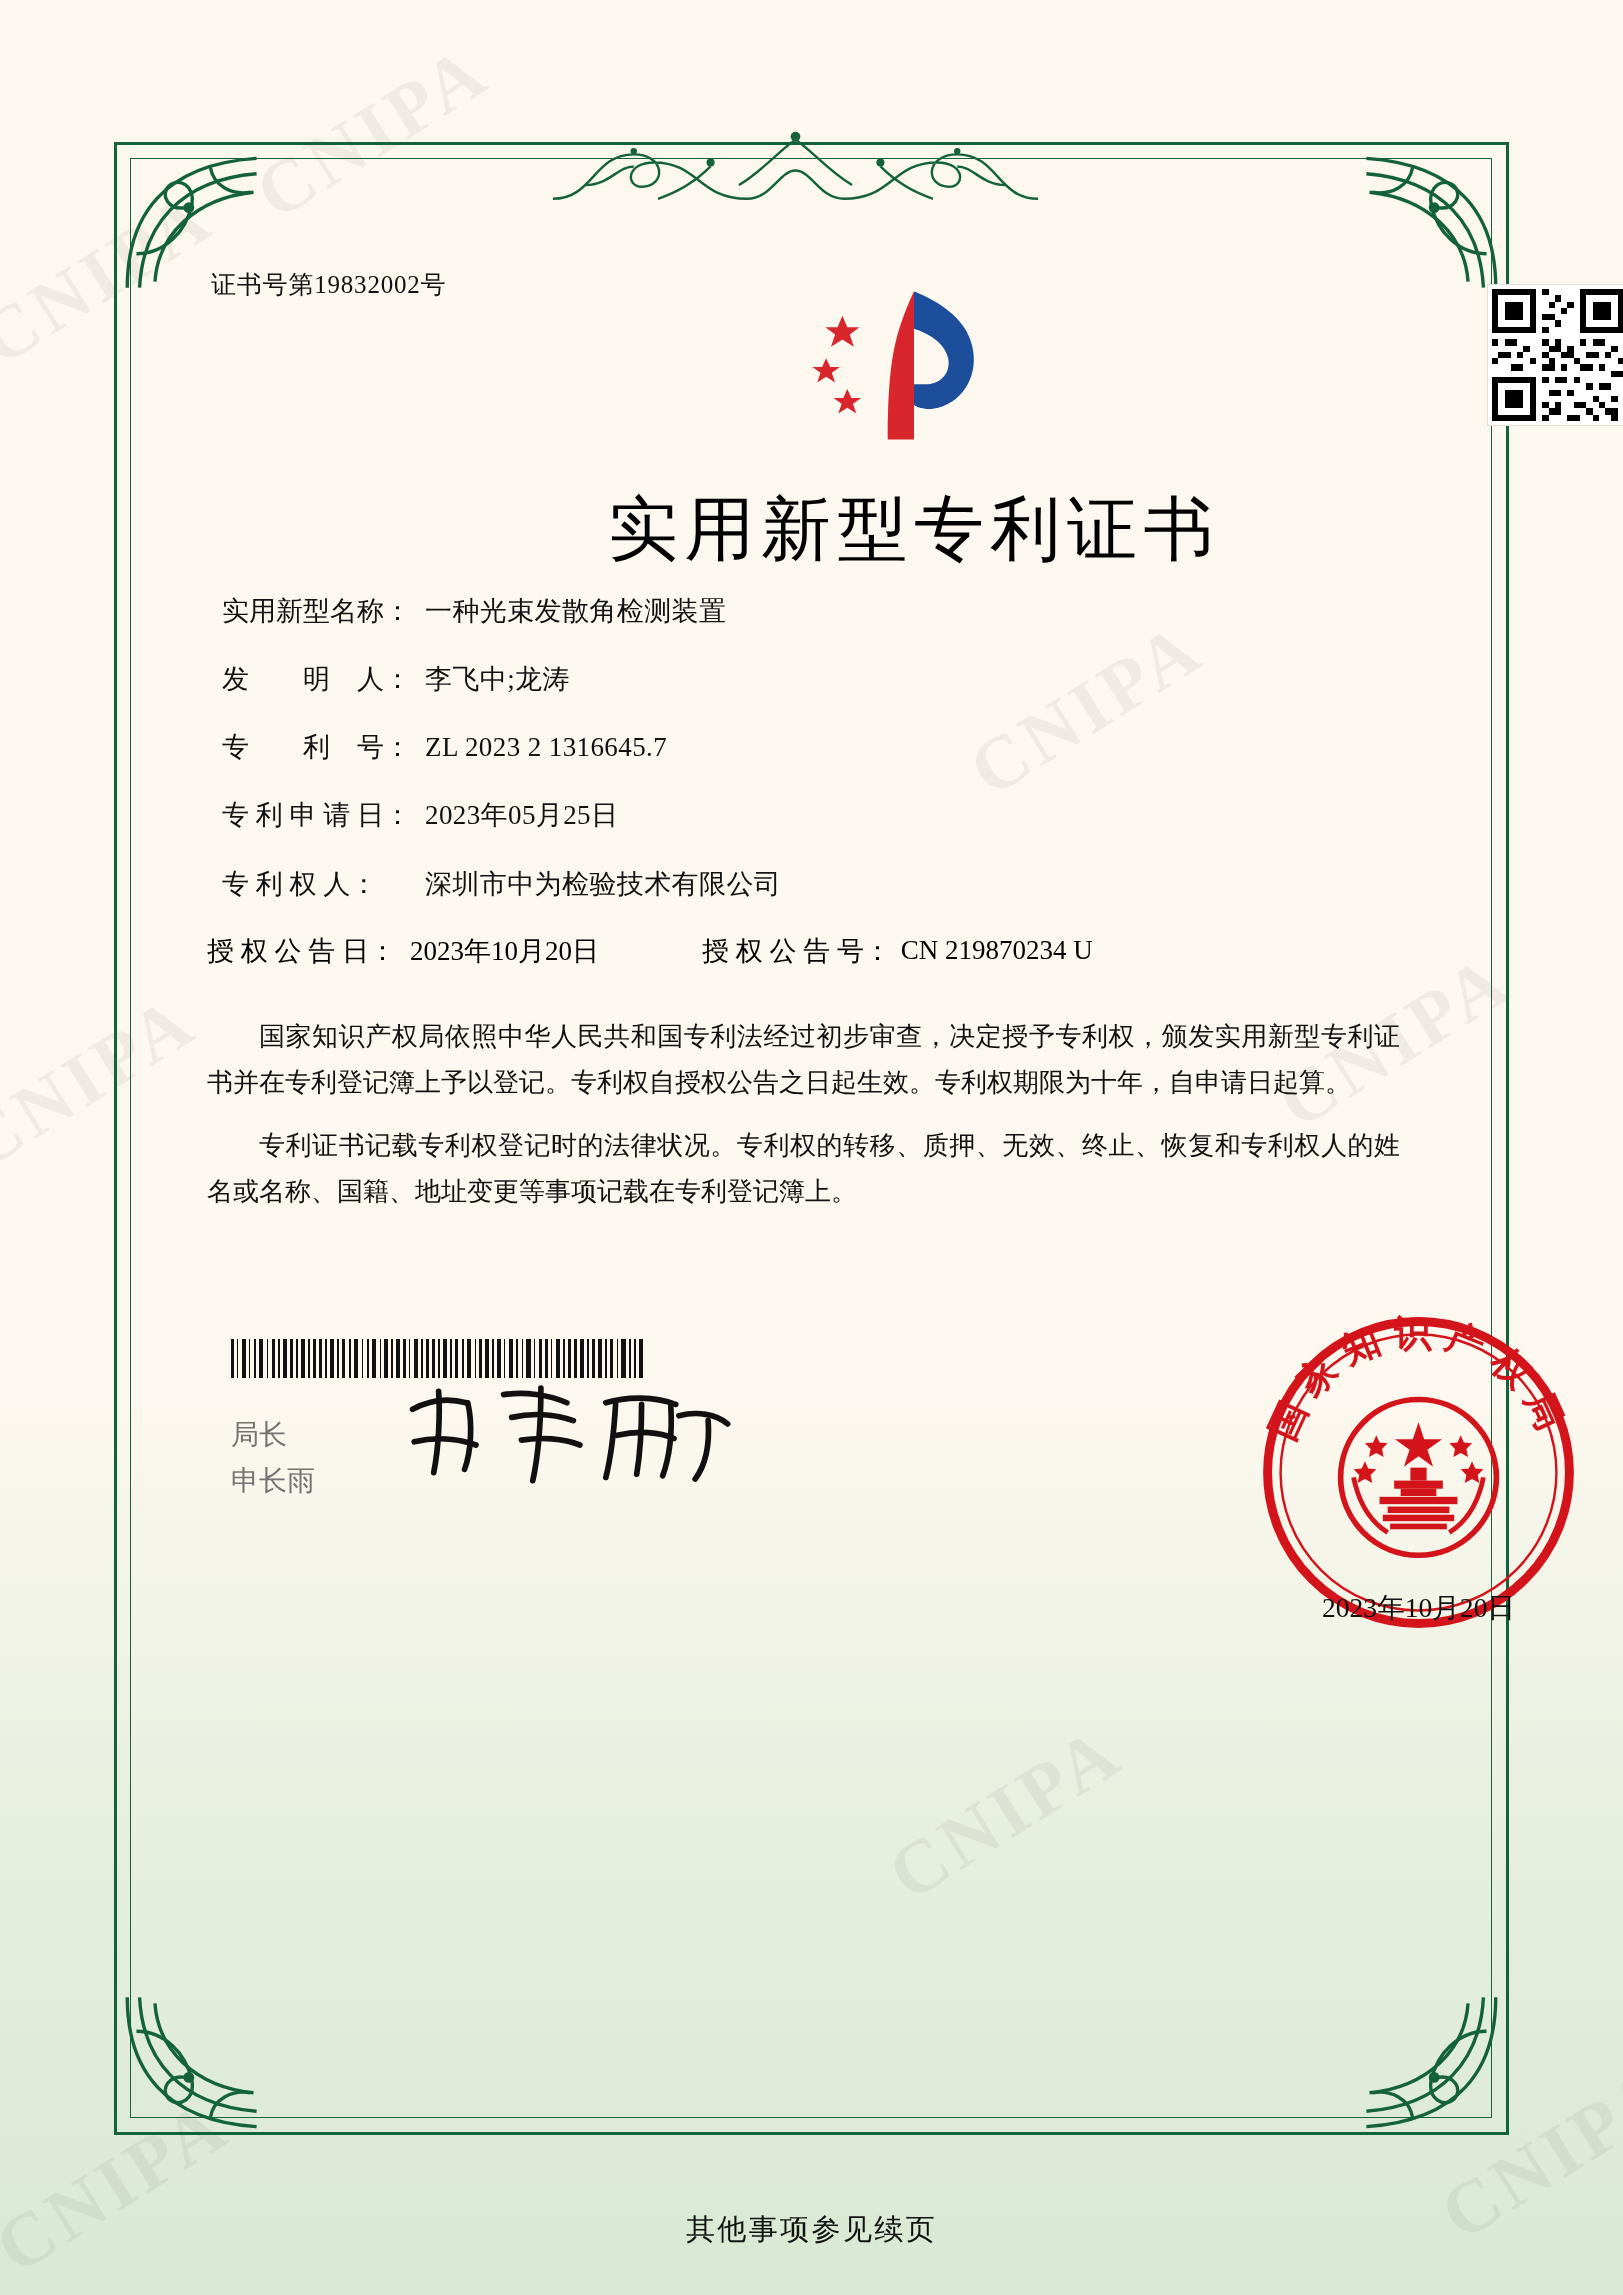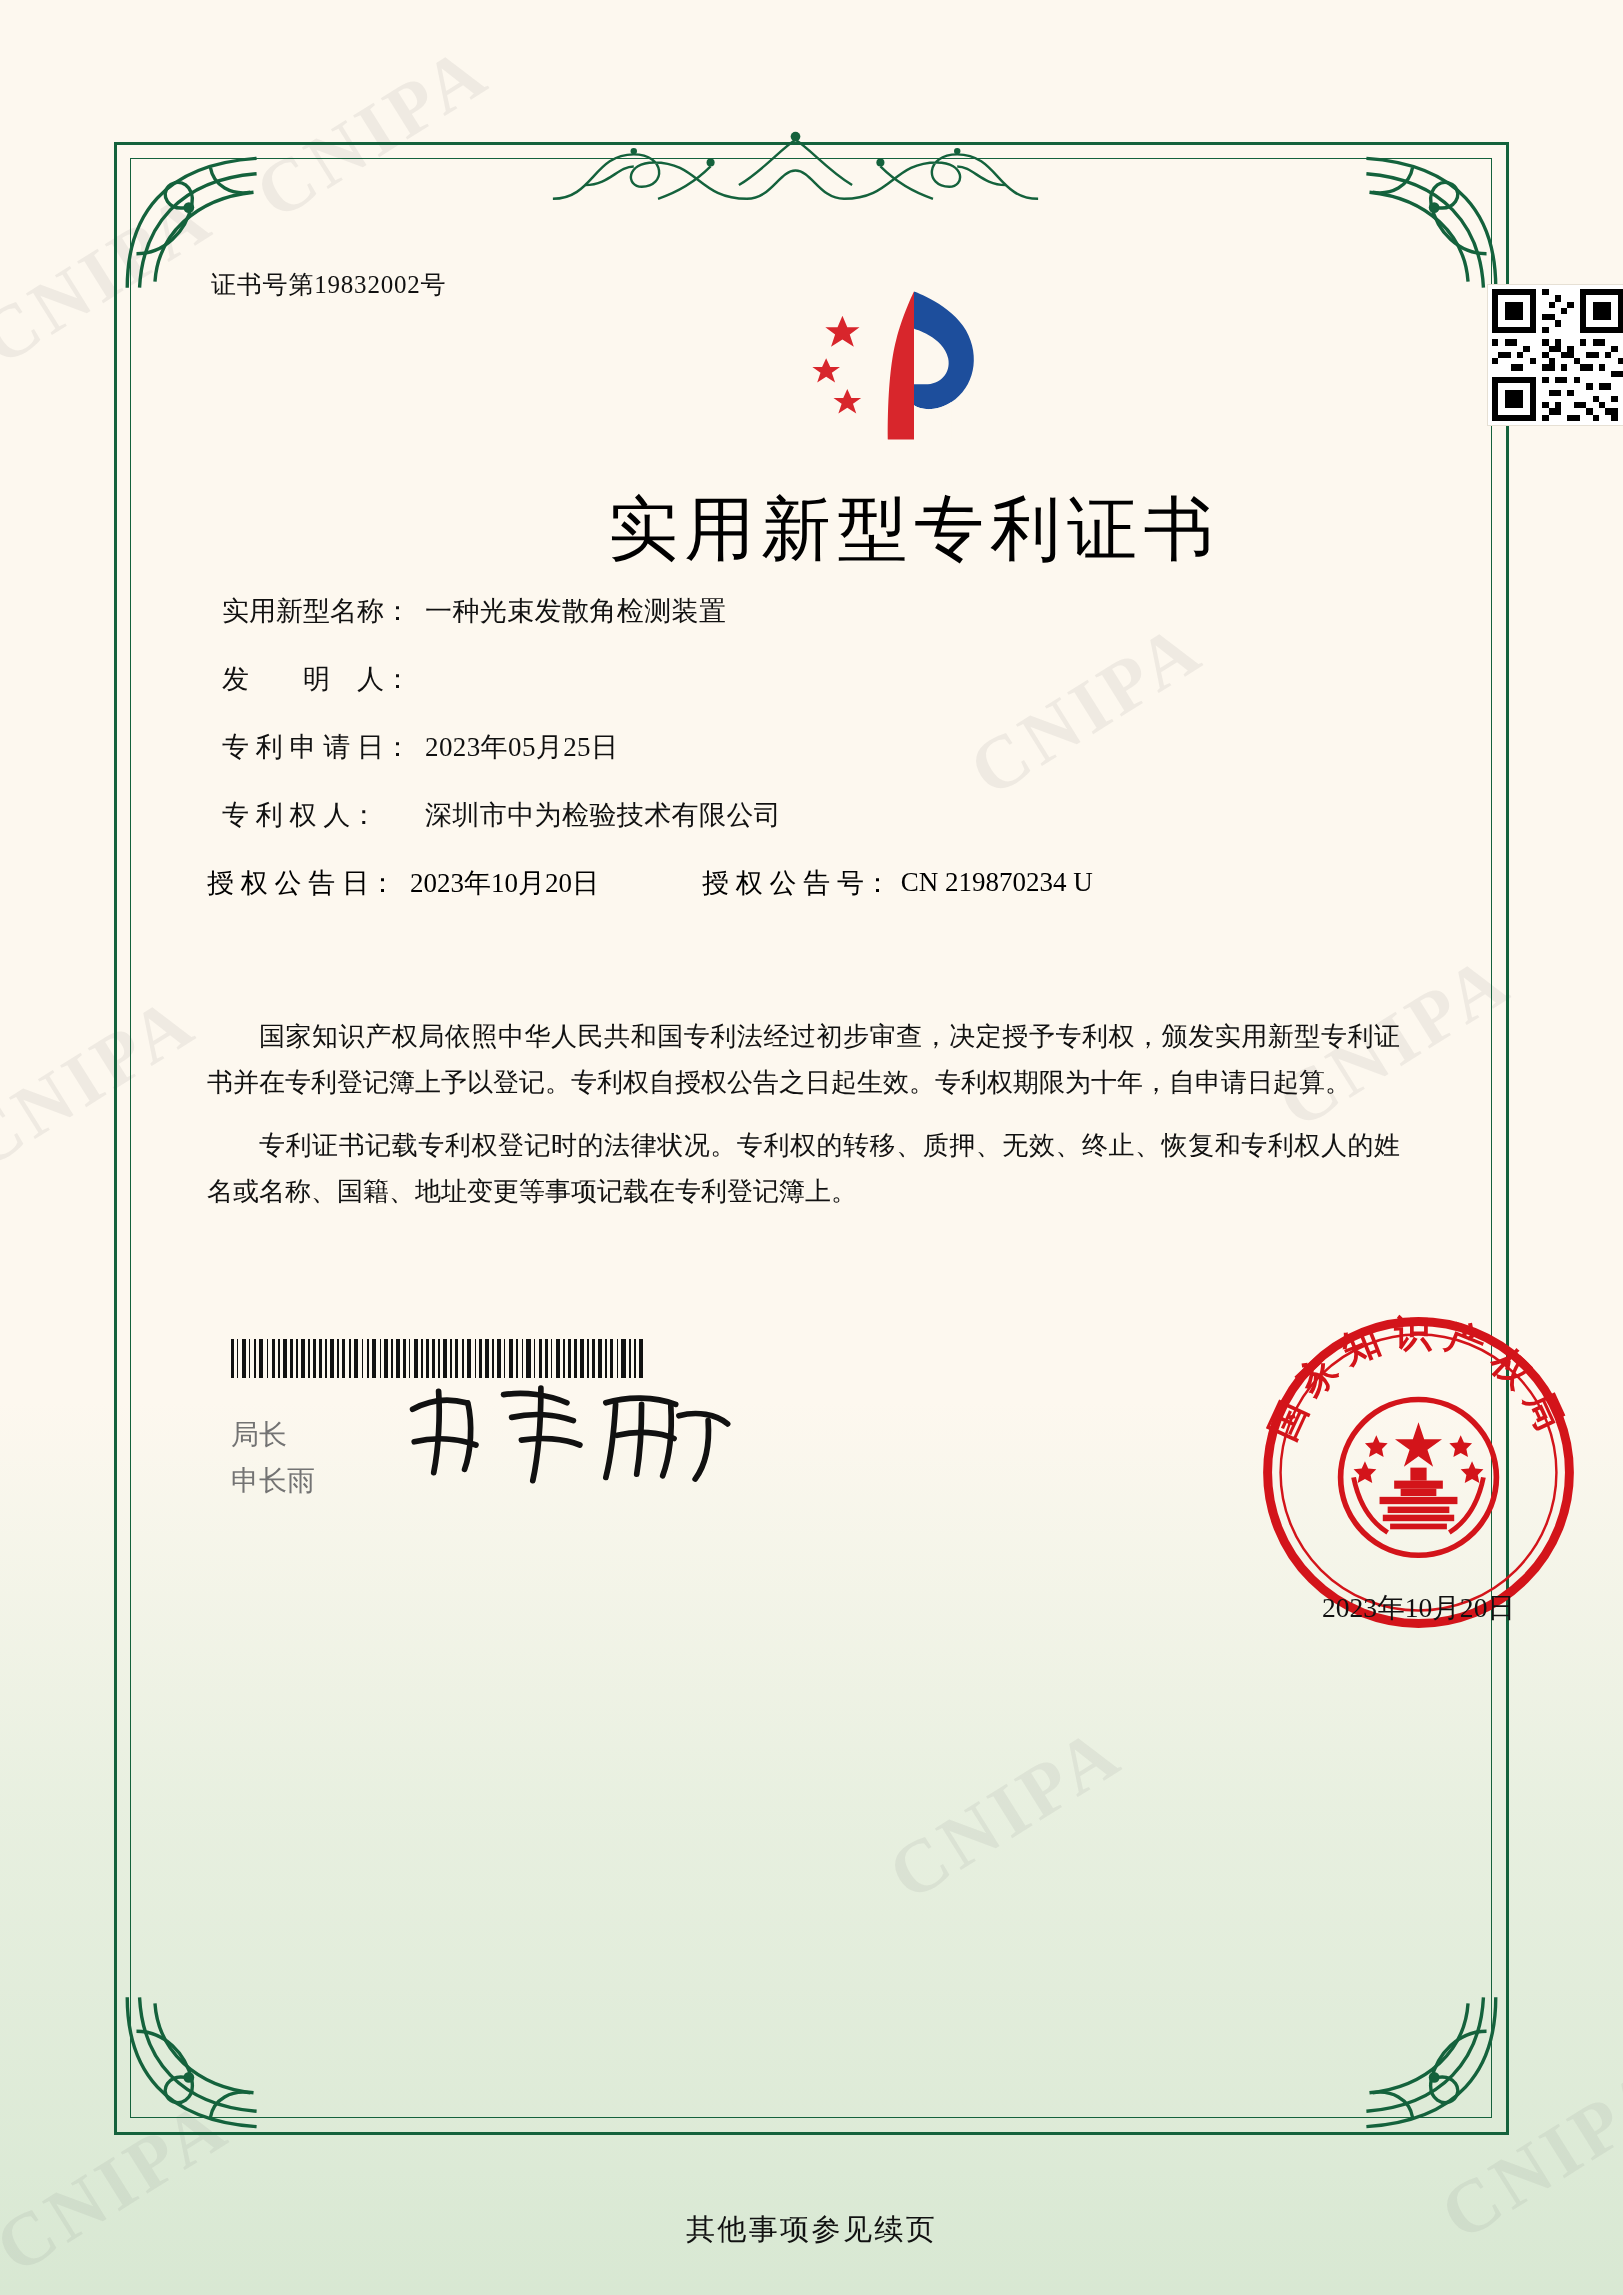--- a/index.html
+++ b/index.html
@@ -421,22 +421,27 @@
 
     <div class="fields">
 
       <div class="field-row">
         <div class="field-label">实用新型名称：</div>
         <div class="field-value">一种光束发散角检测装置</div>
       </div>
 
       <div class="field-row">
         <div class="field-label">发　　明　人：</div>
+        <div class="field-value">李飞中;龙涛</div>
       </div>
 
+      <div class="field-row">
+        <div class="field-label">专　　利　号：</div>
+        <div class="field-value">ZL 2023 2 1316645.7</div>
+      </div>
 
       <div class="field-row">
         <div class="field-label">专 利 申 请 日：</div>
         <div class="field-value">2023年05月25日</div>
       </div>
 
       <div class="field-row">
         <div class="field-label">专 利 权 人：</div>
         <div class="field-value">深圳市中为检验技术有限公司</div>
       </div>

